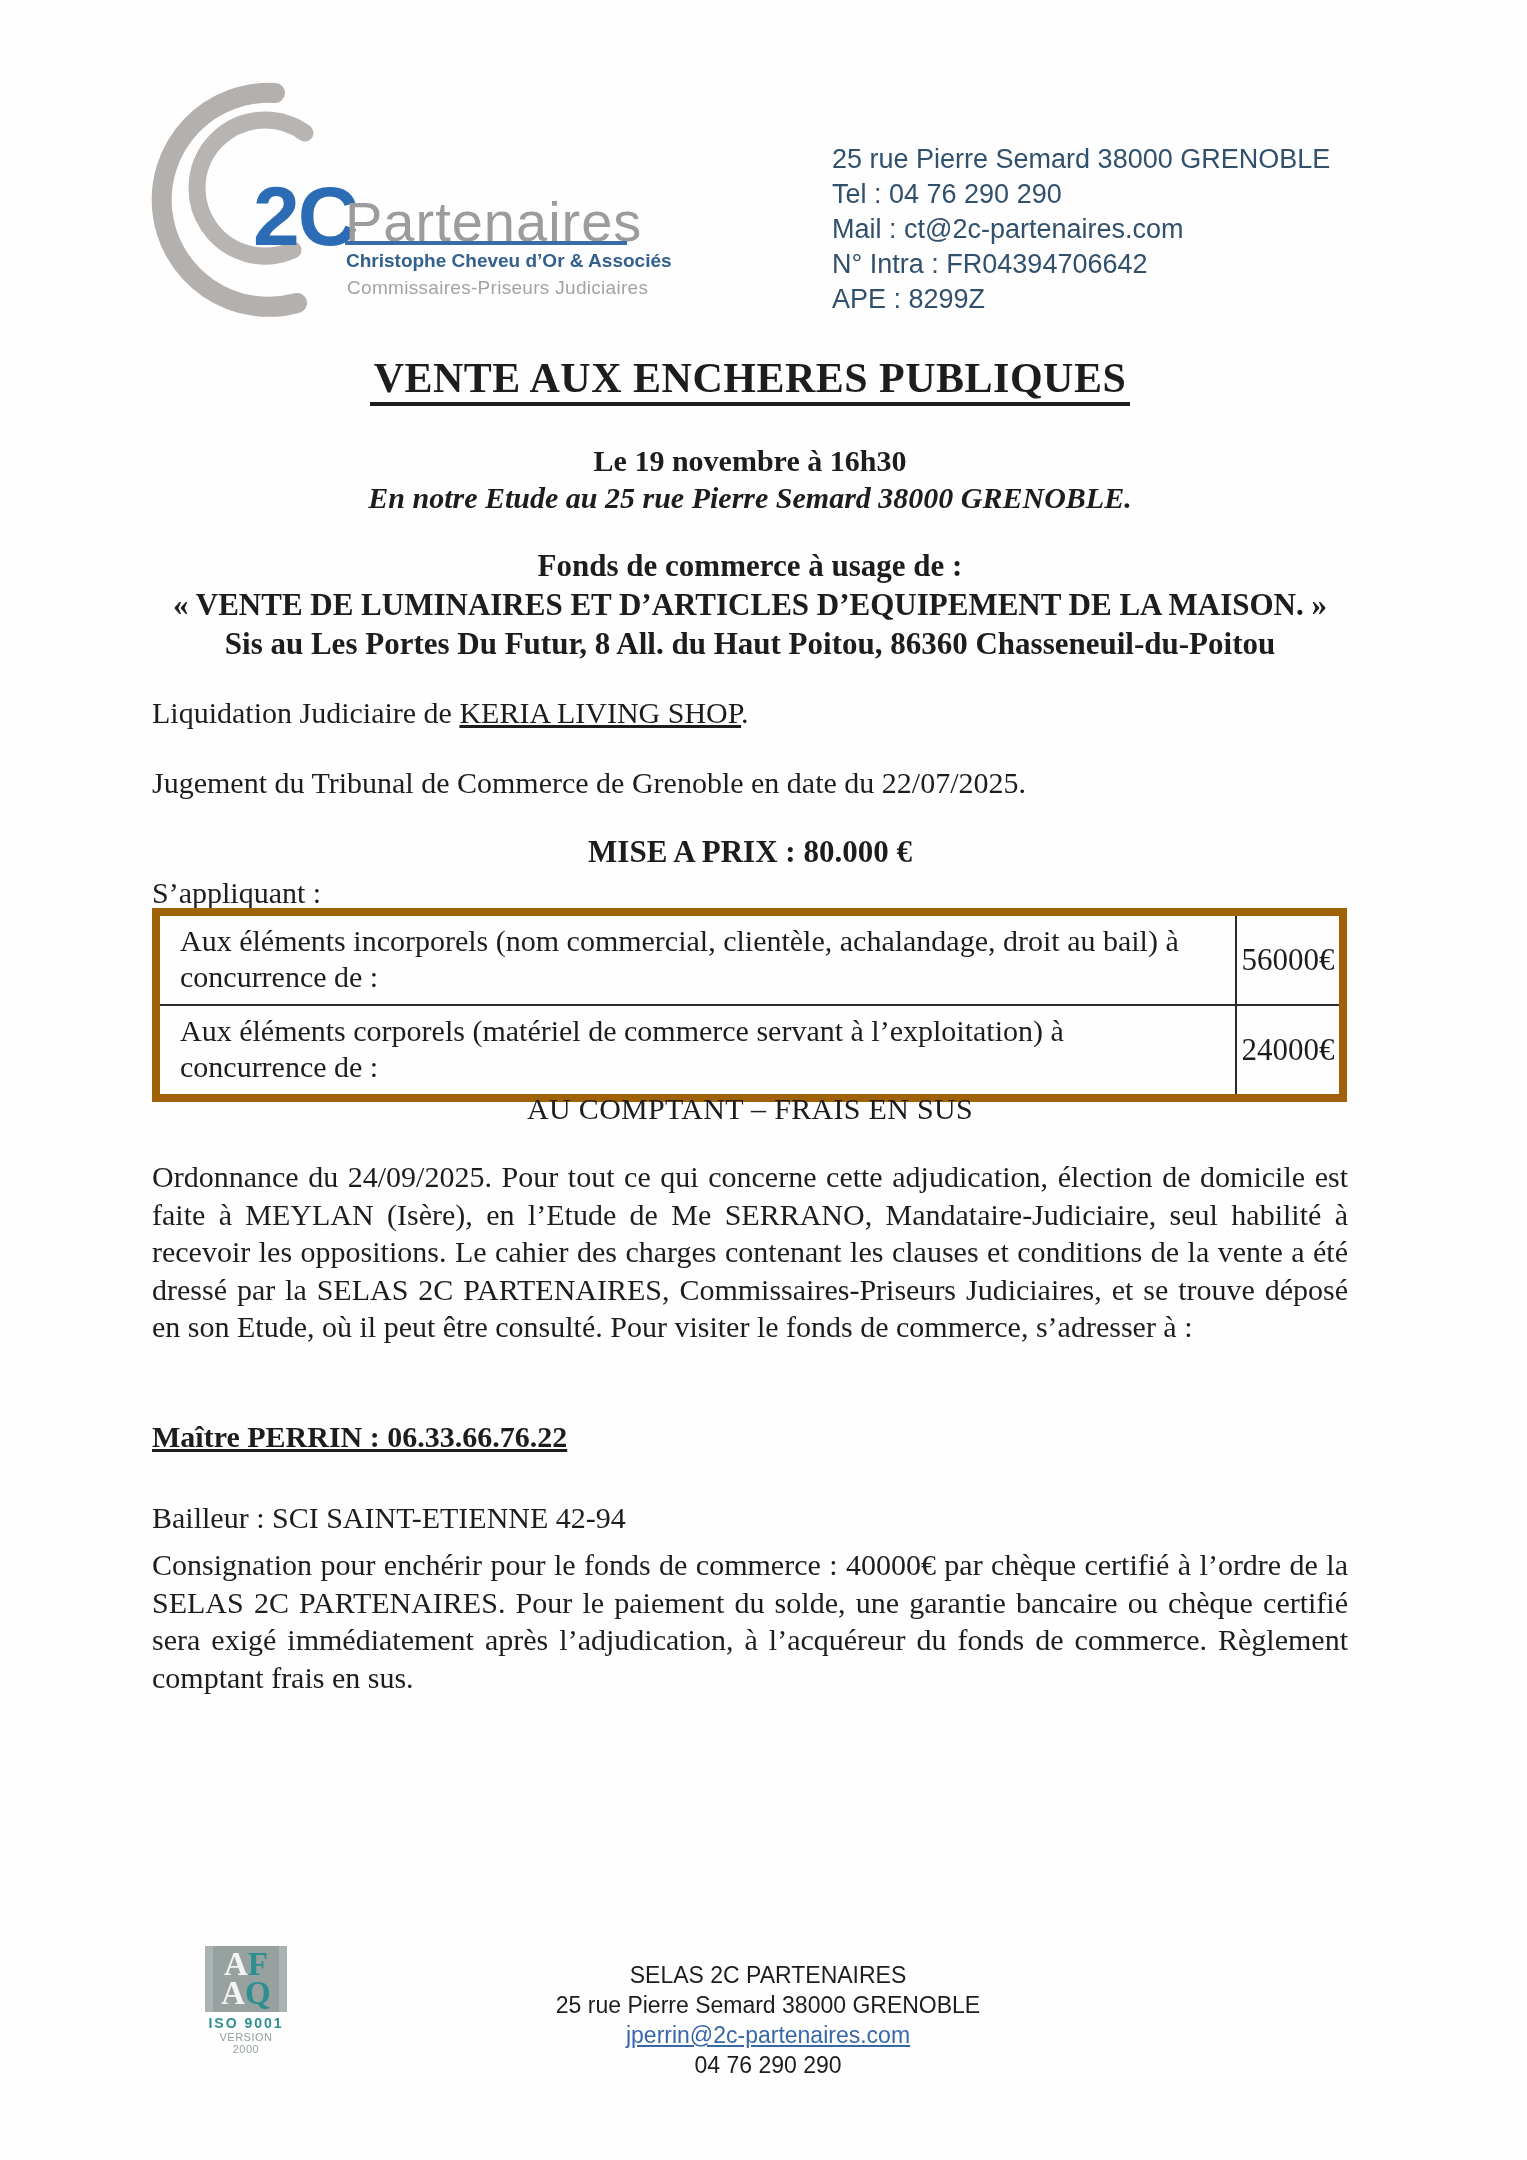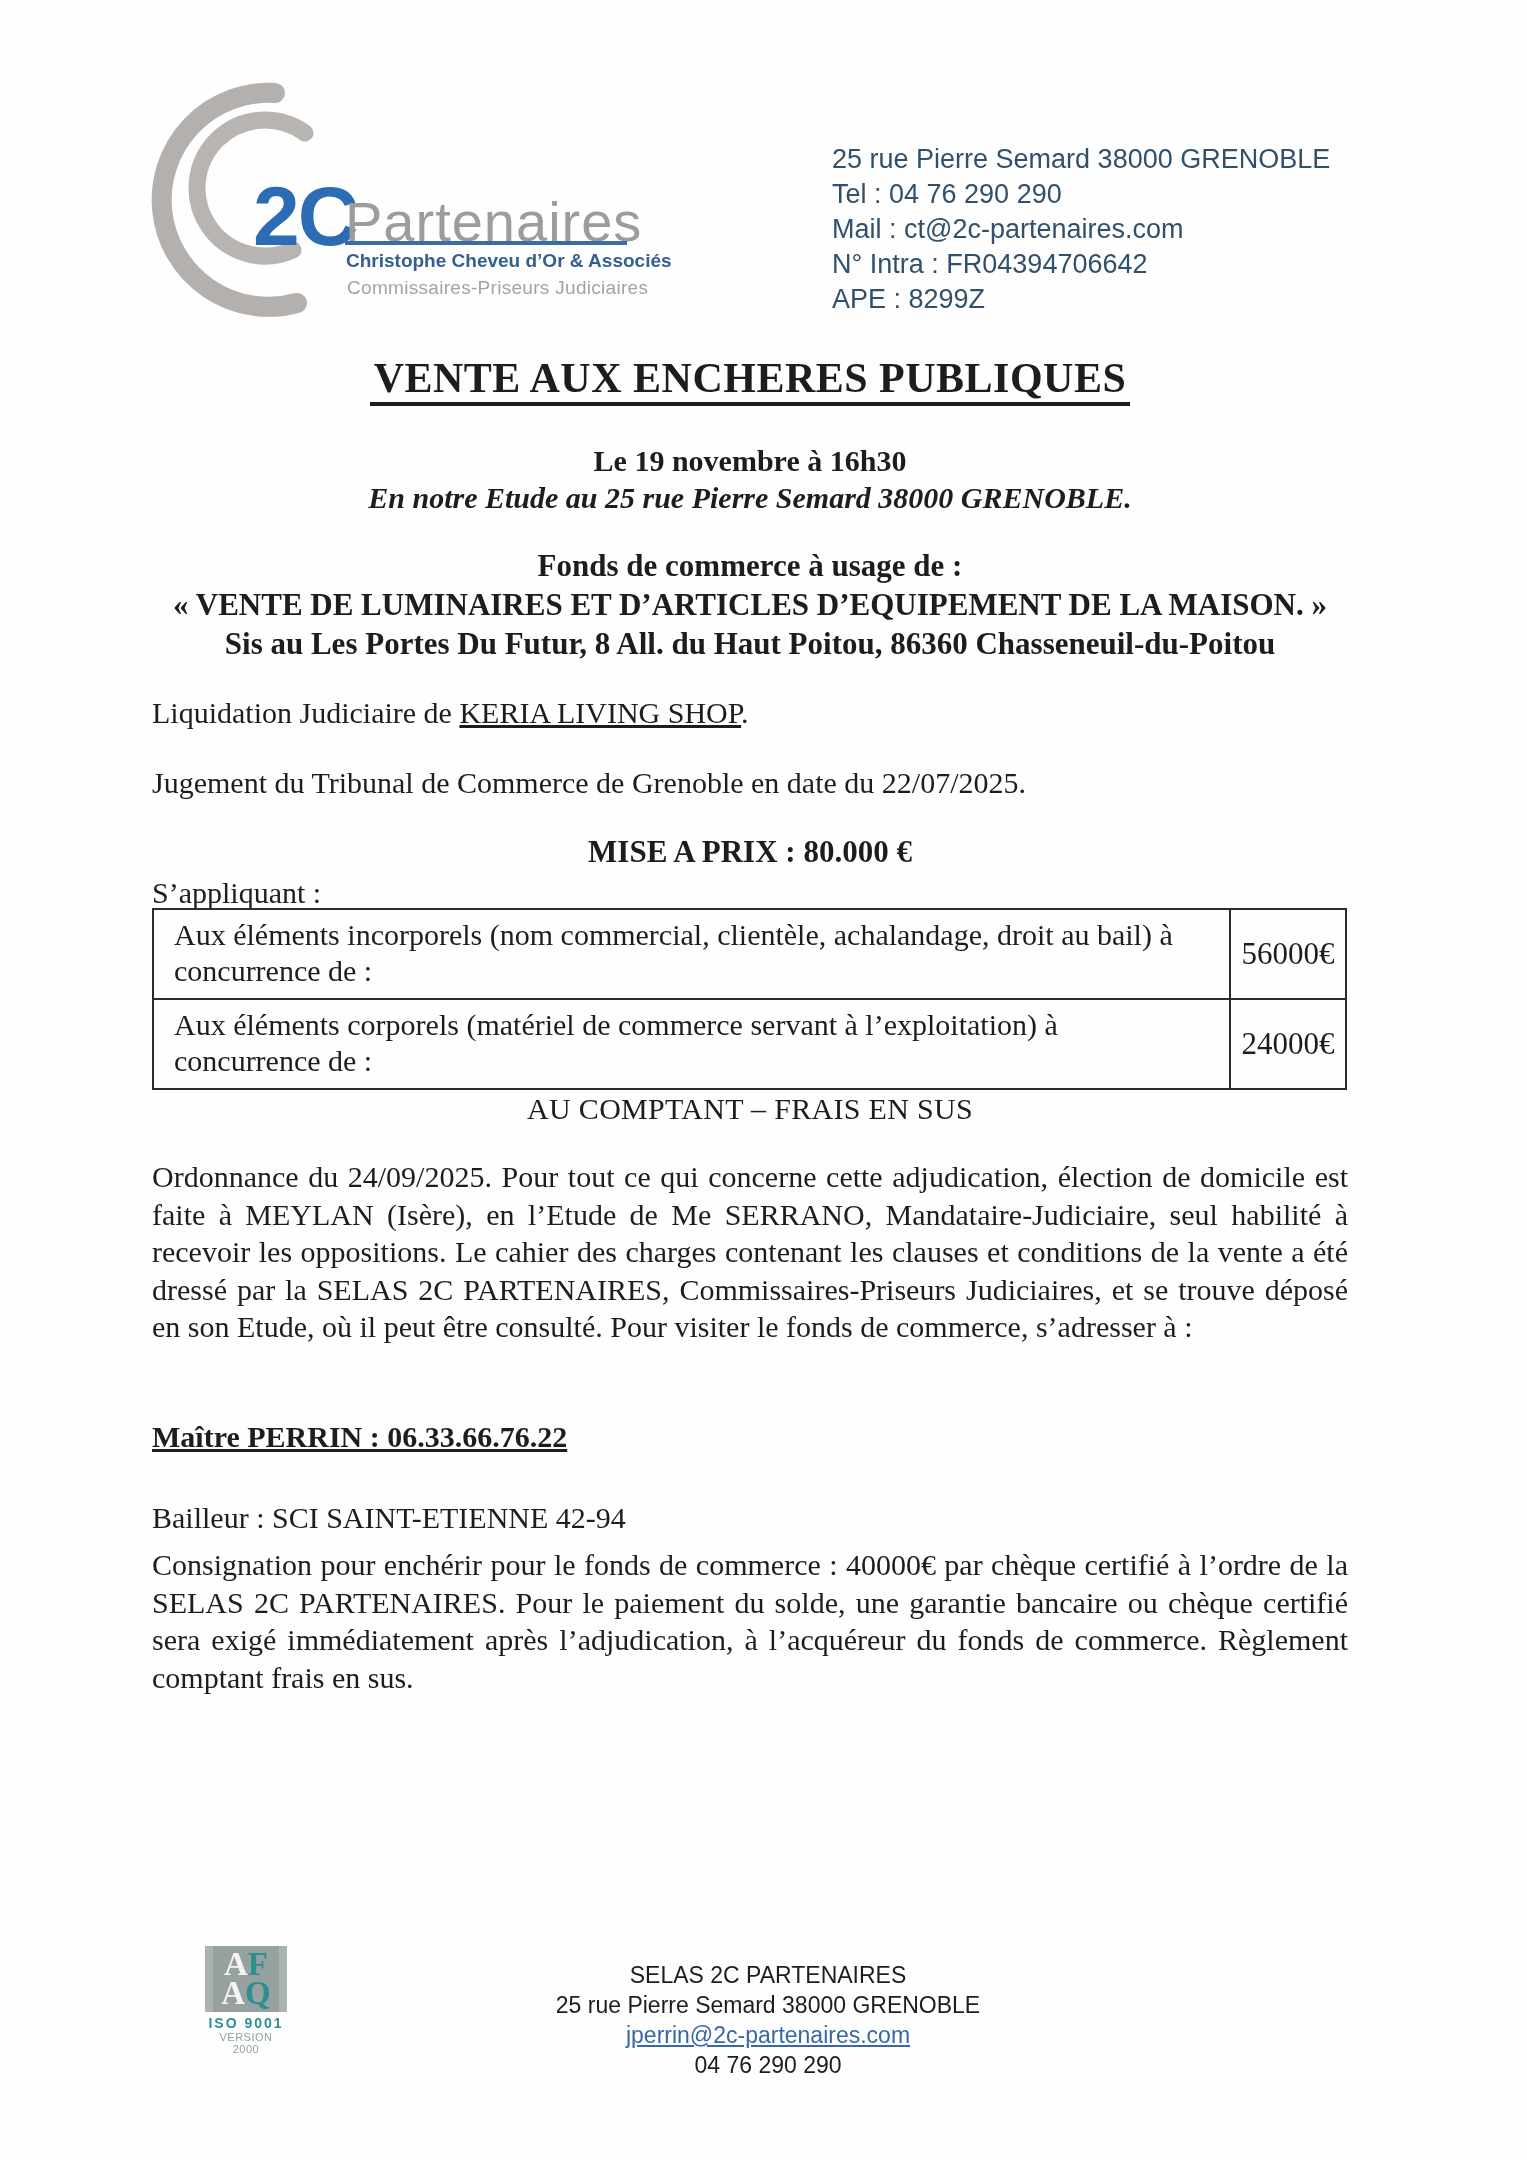--- a/index.html
+++ b/index.html
@@ -51,21 +51,21 @@
   .usage-quote { top:587px; font-weight:700; font-size:31px; }
   .usage-addr  { top:626px; font-weight:700; font-size:31px; }
   .liq-line  { top:696px; font-size:30px; }
   .jug-line  { top:766px; font-size:30px; }
   .price-line { top:834px; font-weight:700; font-size:31px;text-align:center; }
   .apply-line { top:876px; font-size:30px; }
   .u { text-decoration:underline; }
   
   .price-table {
     position:absolute; left:152px; top:908px; width:1195px;
-    border:2px solid #a16207; border-collapse:collapse; table-layout:fixed;
+    border:8px solid #a16207; border-collapse:collapse; table-layout:fixed;
   }
   .price-table td { border:2px solid #2b2b2b; }
   .td-label { width:1010px; font-size:30px; line-height:36px; padding:7px 45px 9px 20px; }
   .td-value { text-align:center; vertical-align:middle; font-size:31px;margin-left:19px; }
   .payment-line { top:1092px; font-size:30px; letter-spacing:0.3px; }
   .para { font-size:30px; line-height:37.5px; text-align:justify; }
   .para1 { top:1158px; }
   .maitre-line { top:1420px; font-weight:700; font-size:30px; }
   .bailleur-line { top:1461px; font-size:30px;margin-top:40px; }
   .para2 { top:1546px; }

